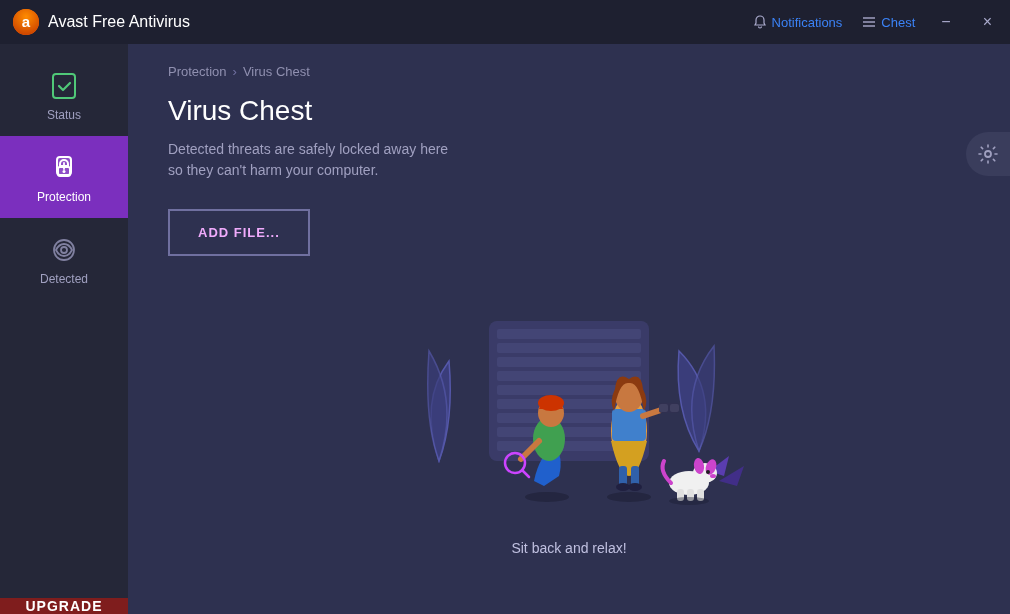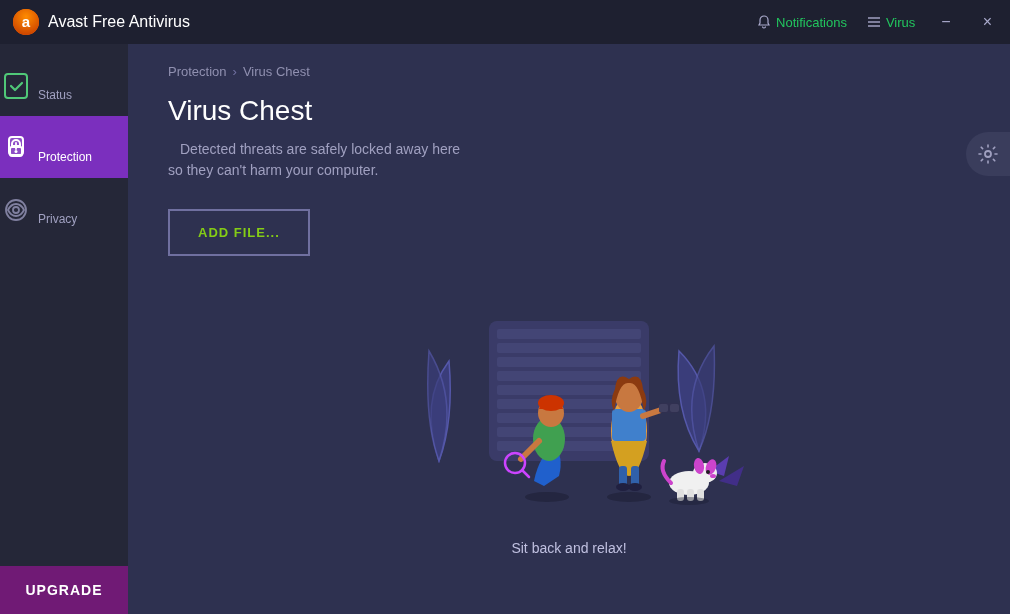--- a/index.html
+++ b/index.html
@@ -36,21 +36,21 @@
       font-size: 16px;
       font-weight: 500;
     }
     .titlebar-controls {
       margin-left: auto;
       display: flex;
       align-items: center;
       gap: 20px;
     }
     .titlebar-btn {
-      color: #22c55e;
+      color: #3b82f6;
       font-size: 13px;
       cursor: pointer;
       display: flex;
       align-items: center;
       gap: 5px;
       background: none;
       border: none;
       text-decoration: none;
     }
     .win-btn {
@@ -75,22 +75,22 @@
       background: #252738;
       display: flex;
       flex-direction: column;
       align-items: center;
       padding-top: 10px;
       flex-shrink: 0;
     }
     .sidebar-item {
       width: 100%;
       display: flex;
-      flex-direction: row;
-      align-items: flex-end;
+      flex-direction: column;
+      align-items: center;
       padding: 16px 0 14px;
       cursor: pointer;
       color: #a0a0c0;
       font-size: 12px;
       gap: 6px;
       position: relative;
     }
     .sidebar-item.active {
       background: #7b2fbe;
       color: #ffffff;
@@ -101,24 +101,24 @@
       display: flex;
       align-items: center;
       justify-content: center;
     }
     .sidebar-item-label {
       font-size: 12px;
     }
     .upgrade-btn {
       margin-top: auto;
       width: 100%;
-      background: #701a75;
+      background: #7f1d1d;
       color: #ffffff;
       border: none;
-      padding: 16px 0;
+      padding: 0 0;
       font-size: 14px;
       font-weight: 700;
       letter-spacing: 1px;
       cursor: pointer;
       text-align: center;
     }
 
     
     .content {
       flex: 1;
@@ -173,21 +173,21 @@
     .page-description {
       font-size: 14px;
       color: #a0a0c0;
       margin-bottom: 28px;
       line-height: 1.5;
     }
 
     .add-file-btn {
       background: transparent;
       border: 2px solid #7070a0;
-      color: #84cc16;
+      color: #f0abfc;
       font-size: 13px;
       font-weight: 700;
       letter-spacing: 1px;
       padding: 14px 28px;
       cursor: pointer;
       display: inline-block;
       width: fit-content;
     }
 
     
@@ -239,21 +239,21 @@
         <path d="M5.5 11.5a1.5 1.5 0 003 0" stroke="#aaaacc" stroke-width="1.2" fill="none"></path>
       </svg>
       <span>Notifications</span>
     </button>
     <button class="titlebar-btn">
       <svg width="14" height="14" viewBox="0 0 14 14" fill="none">
         <line x1="1" y1="3" x2="13" y2="3" stroke="#aaaacc" stroke-width="1.4"></line>
         <line x1="1" y1="7" x2="13" y2="7" stroke="#aaaacc" stroke-width="1.4"></line>
         <line x1="1" y1="11" x2="13" y2="11" stroke="#aaaacc" stroke-width="1.4"></line>
       </svg>
-      <span>Virus</span>
+      <span>Chest</span>
     </button>
     <button class="win-btn">−</button>
     <button class="win-btn">×</button>
   </div>
 </div>
 
 <div class="main-layout">
 
   <div class="sidebar">
 
@@ -283,21 +283,21 @@
     </div>
 
     <div class="sidebar-item">
       <div class="icon-wrap">
         <svg width="28" height="28" viewBox="0 0 28 28" fill="none">
           <path d="M14 4a10 10 0 100 20A10 10 0 0014 4z" stroke="#8080a0" stroke-width="1.8" fill="none"></path>
           <path d="M6 14c2-4 5-6 8-6s6 2 8 6c-2 4-5 6-8 6s-6-2-8-6z" stroke="#8080a0" stroke-width="1.8" fill="none"></path>
           <circle cx="14" cy="14" r="3" stroke="#8080a0" stroke-width="1.8" fill="none"></circle>
         </svg>
       </div>
-      <span class="sidebar-item-label">Privacy</span>
+      <span class="sidebar-item-label">Detected</span>
     </div>
 
 
     <button class="upgrade-btn">UPGRADE</button>
   </div>
 
   <div class="content">
 
     <div class="settings-gear">
       <svg width="20" height="20" viewBox="0 0 20 20" fill="none">
@@ -310,21 +310,21 @@
 
       <div class="breadcrumb">
         <span>Protection</span>
         <span class="breadcrumb-sep">›</span>
         <span>Virus Chest</span>
       </div>
 
       <h1 class="page-title">Virus Chest</h1>
 
       <p class="page-description">
-        <span style="white-space: pre-line; margin-left: 12px;">Detected threats are safely locked away here
+        <span style="white-space: pre-line;">Detected threats are safely locked away here
 so they can't harm your computer.</span>
       </p>
 
       <button class="add-file-btn">ADD FILE...</button>
 
       <div class="illustration-area">
         <div class="illustration-svg-wrap">
           <svg width="420" height="220" viewBox="0 0 420 220" fill="none" xmlns="http://www.w3.org/2000/svg">
 
             <rect x="130" y="20" width="160" height="140" rx="8" fill="#3d3f6e" opacity="0.8"></rect>

